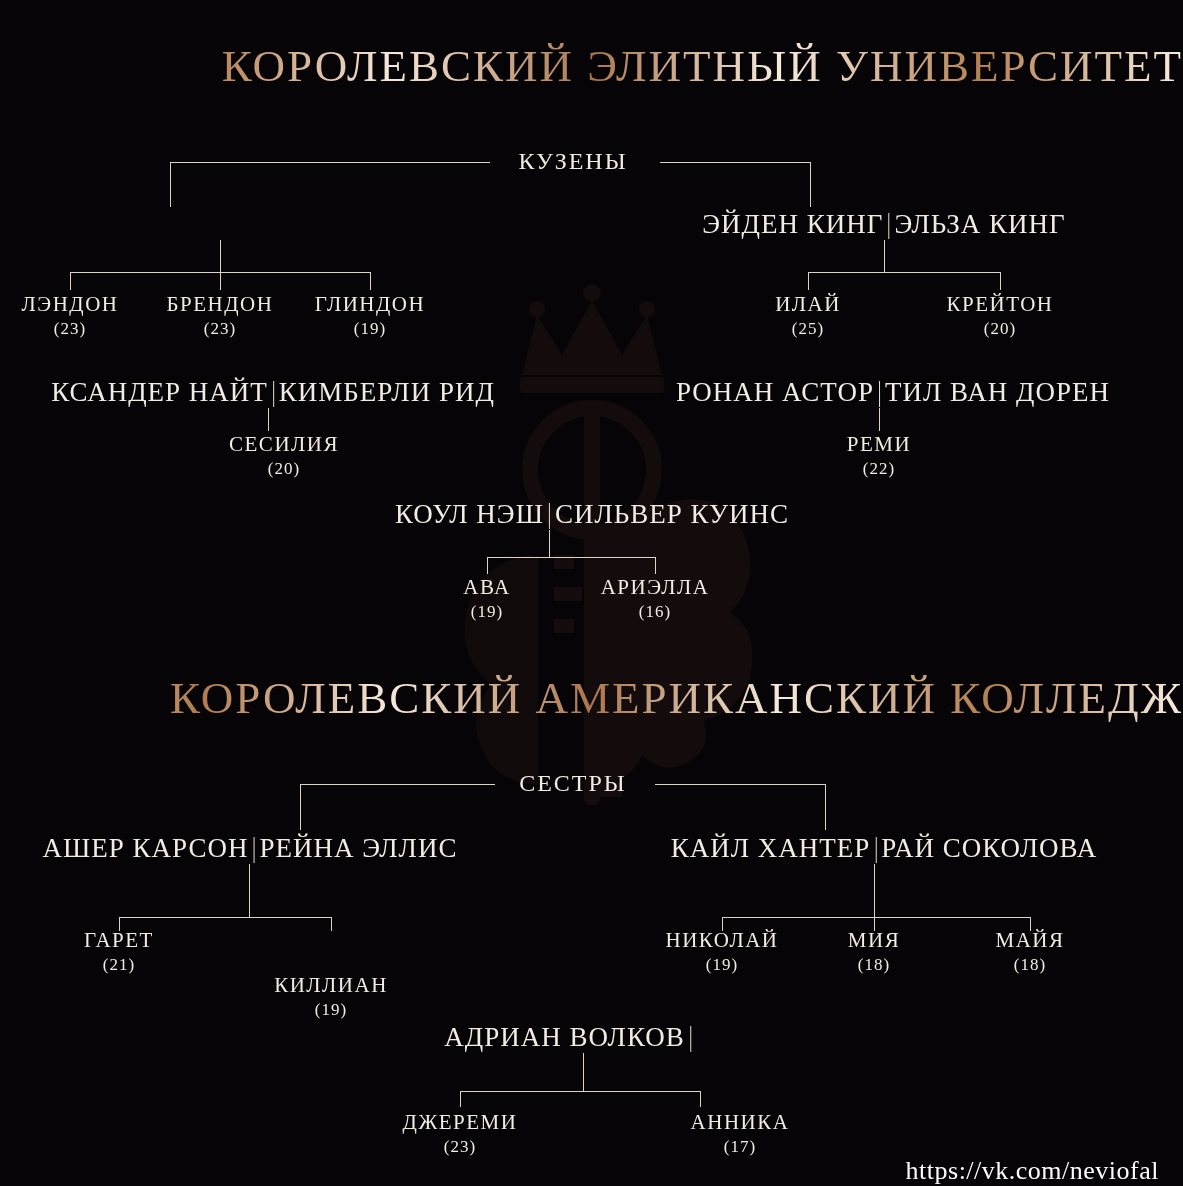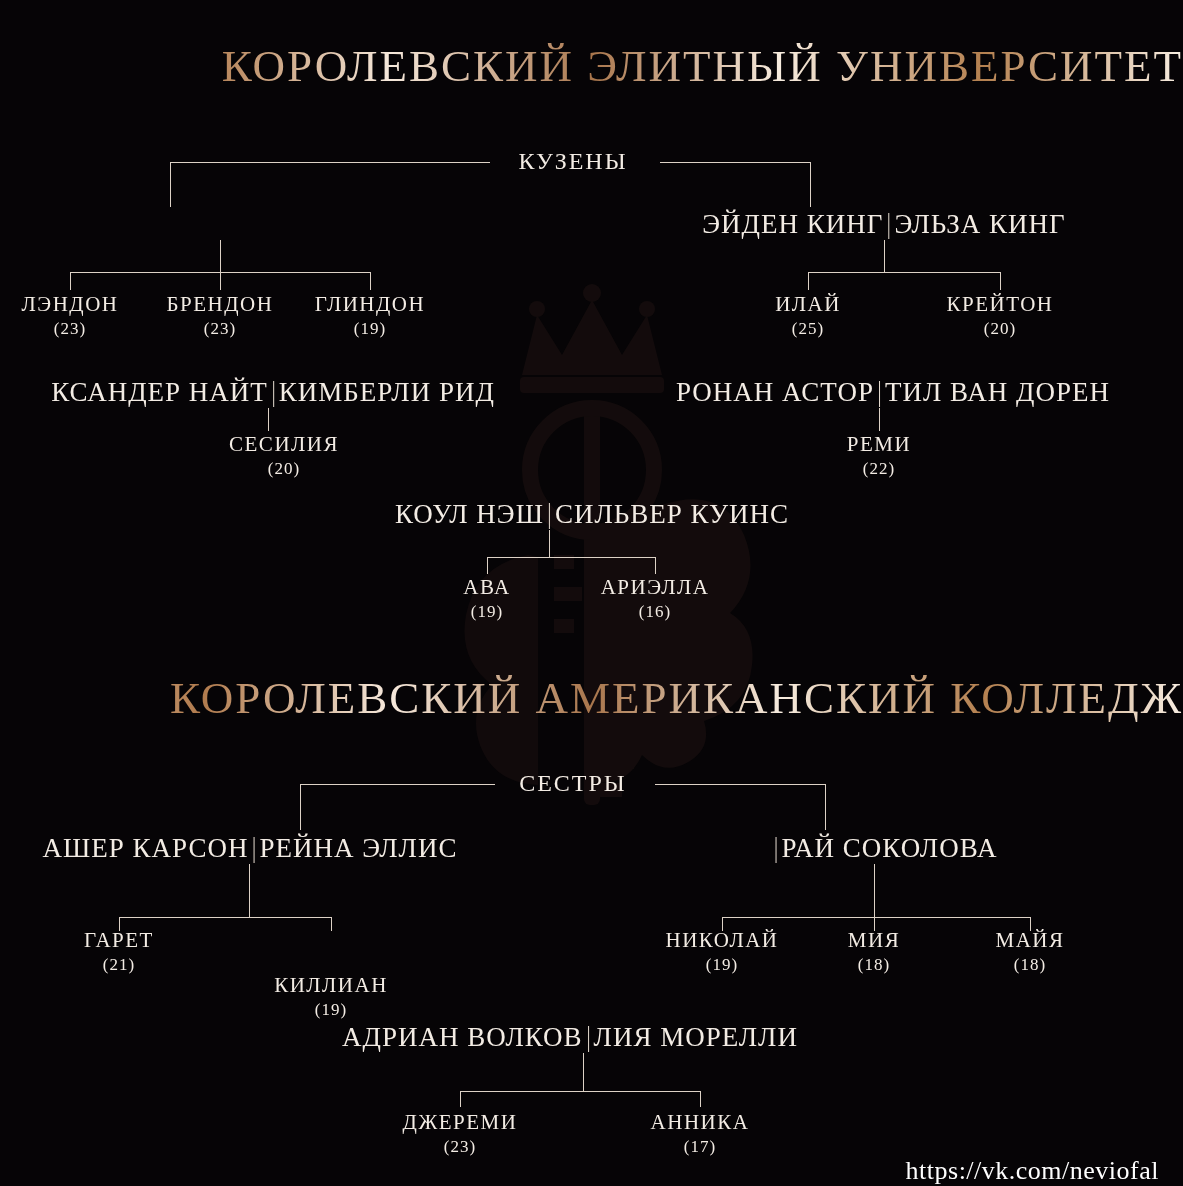--- a/index.html
+++ b/index.html
@@ -262,20 +262,21 @@
   <div class="child" style="left:119px; top:928px;">
     <span class="cname">ГАРЕТ</span>
     <span class="cage">(21)</span>
   </div>
   <div class="child" style="left:331px; top:973px;text-align:center;">
     <span class="cname">КИЛЛИАН</span>
     <span class="cage">(19)</span>
   </div>
 
   <div class="couple" style="left:884px; top:833px;">
+    <span class="nm">КАЙЛ ХАНТЕР</span>
     <span class="sep"></span>
     <span class="nm">РАЙ СОКОЛОВА</span>
   </div>
   <div class="ln v" style="left:874px; top:864px; height:53px;"></div>
   <div class="ln h" style="left:722px; top:917px; width:308px;"></div>
   <div class="ln v" style="left:722px;  top:917px; height:14px;"></div>
   <div class="ln v" style="left:874px;  top:917px; height:14px;"></div>
   <div class="ln v" style="left:1030px; top:917px; height:14px;"></div>
 
   <div class="child" style="left:722px; top:928px;">
@@ -287,31 +288,30 @@
     <span class="cage">(18)</span>
   </div>
   <div class="child" style="left:1030px; top:928px;">
     <span class="cname">МАЙЯ</span>
     <span class="cage">(18)</span>
   </div>
 
   <div class="couple" style="left:570px; top:1022px;">
     <span class="nm">АДРИАН ВОЛКОВ</span>
     <span class="sep"></span>
-    <span class="nm">ЛИЯ МОРЕЛЛИ</span>
   </div>
   <div class="ln v" style="left:583px; top:1053px; height:38px;"></div>
   <div class="ln h" style="left:460px; top:1091px; width:240px;"></div>
   <div class="ln v" style="left:460px; top:1091px; height:16px;"></div>
   <div class="ln v" style="left:700px; top:1091px; height:16px;"></div>
 
   <div class="child" style="left:460px; top:1110px;">
     <span class="cname">ДЖЕРЕМИ</span>
     <span class="cage">(23)</span>
   </div>
-  <div class="child" style="left:700px; top:1110px;">
+  <div class="child" style="left:740px; top:1110px;">
     <span class="cname">АННИКА</span>
     <span class="cage">(17)</span>
   </div>
 
 </div>
 
 <div id="watermark">https://vk.com/neviofal</div>
 
 </body></html>

